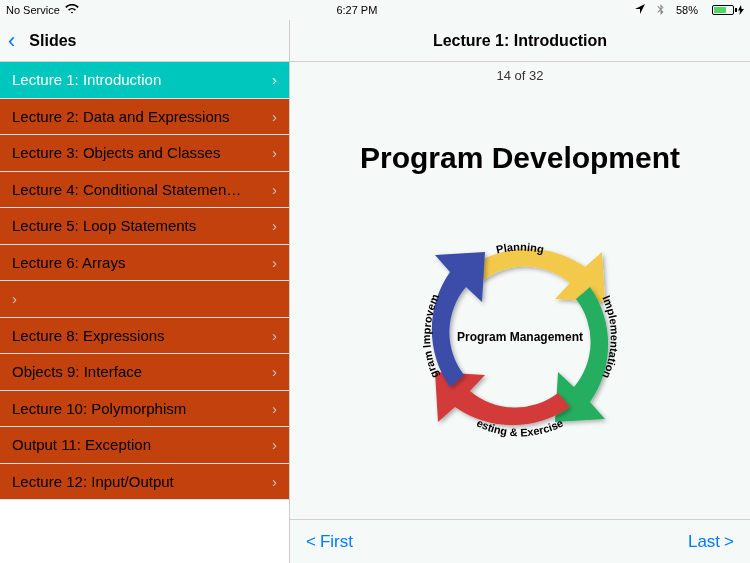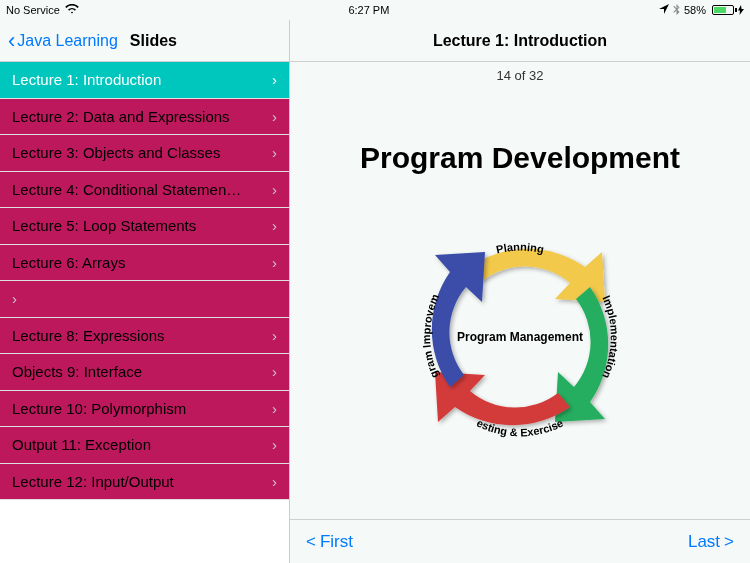--- a/index.html
+++ b/index.html
@@ -1,31 +1,31 @@
 <!DOCTYPE html>
 <html><head>
 <meta charset="utf-8">
 <style>
 *{margin:0;padding:0;box-sizing:border-box;font-family:-apple-system,Helvetica,Arial,sans-serif}
 html,body{width:750px;height:563px;overflow:hidden;background:#f5f9f7}
 .status-bar{height:20px;background:#f5f9f7;display:flex;align-items:center;justify-content:space-between;padding:0 6px;font-size:11px;color:#000}
 .status-left{display:flex;align-items:center;gap:5px}
-.status-right{display:flex;align-items:center;gap:4px}
+.status-right{display:flex;align-items:center;gap:12px}
 .battery{display:inline-flex;align-items:center}
 .battery-body{width:22px;height:10px;border:1px solid #000;border-radius:2px;position:relative;margin-left:2px}
 .battery-fill{position:absolute;left:1px;top:1px;bottom:1px;width:58%;background:#4cd964}
 .battery-tip{width:2px;height:4px;background:#000;margin-left:1px}
 .container{display:flex;height:543px}
 .sidebar{width:290px;border-right:1px solid #ccc;background:#f5f9f7;display:flex;flex-direction:column}
 .sidebar-header{height:42px;display:flex;align-items:center;padding:0 8px;border-bottom:1px solid #d0d0d0}
 .back-link{color:#007aff;font-size:16px;display:flex;align-items:center;cursor:pointer}
 .back-chevron{font-size:22px;font-weight:300;margin-right:2px}
 .sidebar-title{font-weight:600;font-size:16px;margin-left:12px;color:#000}
 .lecture-list{flex:1;overflow-y:auto;background:#fff}
-.lecture-item{height:36.5px;display:flex;align-items:center;justify-content:space-between;padding:0 12px;border-bottom:1px solid #e0e0e0;font-size:15px;cursor:pointer;background:#be185d}
+.lecture-item{height:36.5px;display:flex;align-items:center;justify-content:space-between;padding:0 12px;border-bottom:1px solid #e0e0e0;font-size:15px;cursor:pointer;background:#c2410c}
 .lecture-item.selected{background:#00c7be;color:#fff}
 .lecture-item .chevron{color:#c7c7cc;font-size:15px}
 .lecture-item.selected .chevron{color:#fff}
 .lecture-item span.label{white-space:nowrap;overflow:hidden;text-overflow:ellipsis}
 .main{flex:1;display:flex;flex-direction:column;background:#f5f9f7}
 .main-header{height:42px;display:flex;align-items:center;justify-content:center;border-bottom:1px solid #d0d0d0;font-weight:600;font-size:16px}
 .slide-counter{text-align:center;font-size:13px;padding:6px 16px;color:#333}
 .slide-area{flex:1;display:flex;align-items:center;justify-content:center;padding:10px}
 .slide-content{width:420px;text-align:center}
 .slide-title{font-size:30px;font-weight:700;margin-bottom:32px;color:#000}
@@ -72,21 +72,20 @@
         </svg>
     </span>
   </div>
 </div>
 
 <div class="container">
   <div class="sidebar">
     <div class="sidebar-header">
       <div class="back-link">
         <span class="back-chevron">‹</span>
-        <span>Java Learning</span>
       </div>
       <span class="sidebar-title">Slides</span>
     </div>
     <div class="lecture-list" id="lecture-list">
         <div class="lecture-item selected">
           <span class="label">Lecture 1: Introduction</span>
           <span class="chevron">›</span>
         </div>
         <div class="lecture-item">
           <span class="label">Lecture 2: Data and Expressions</span>

